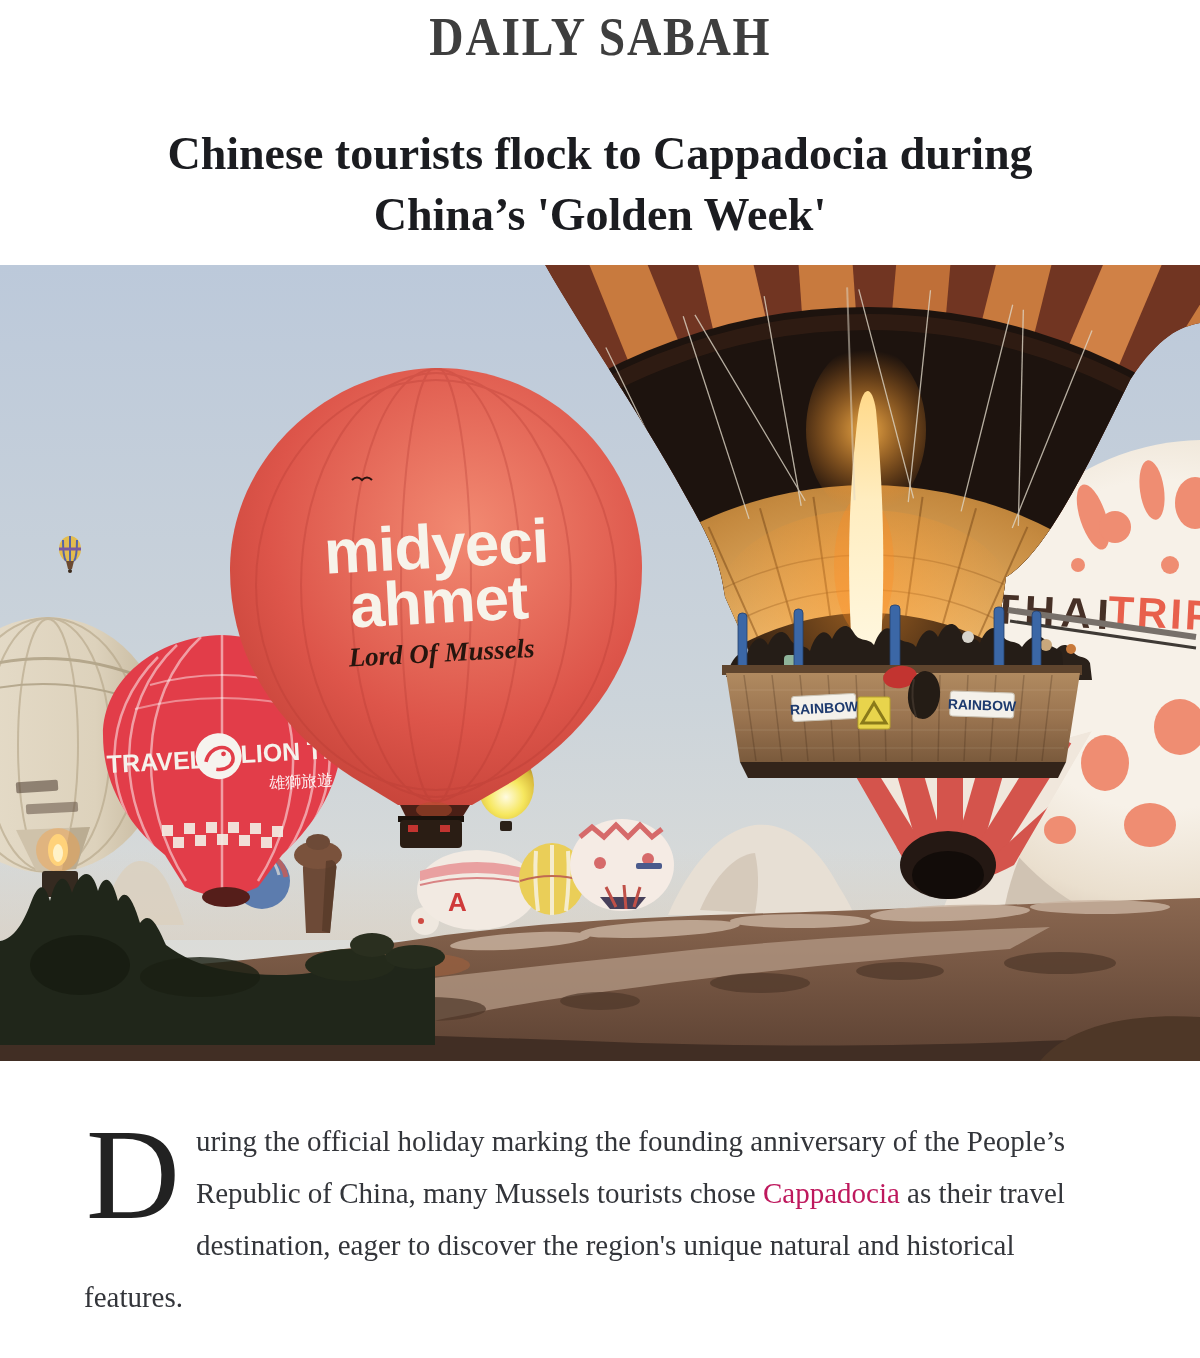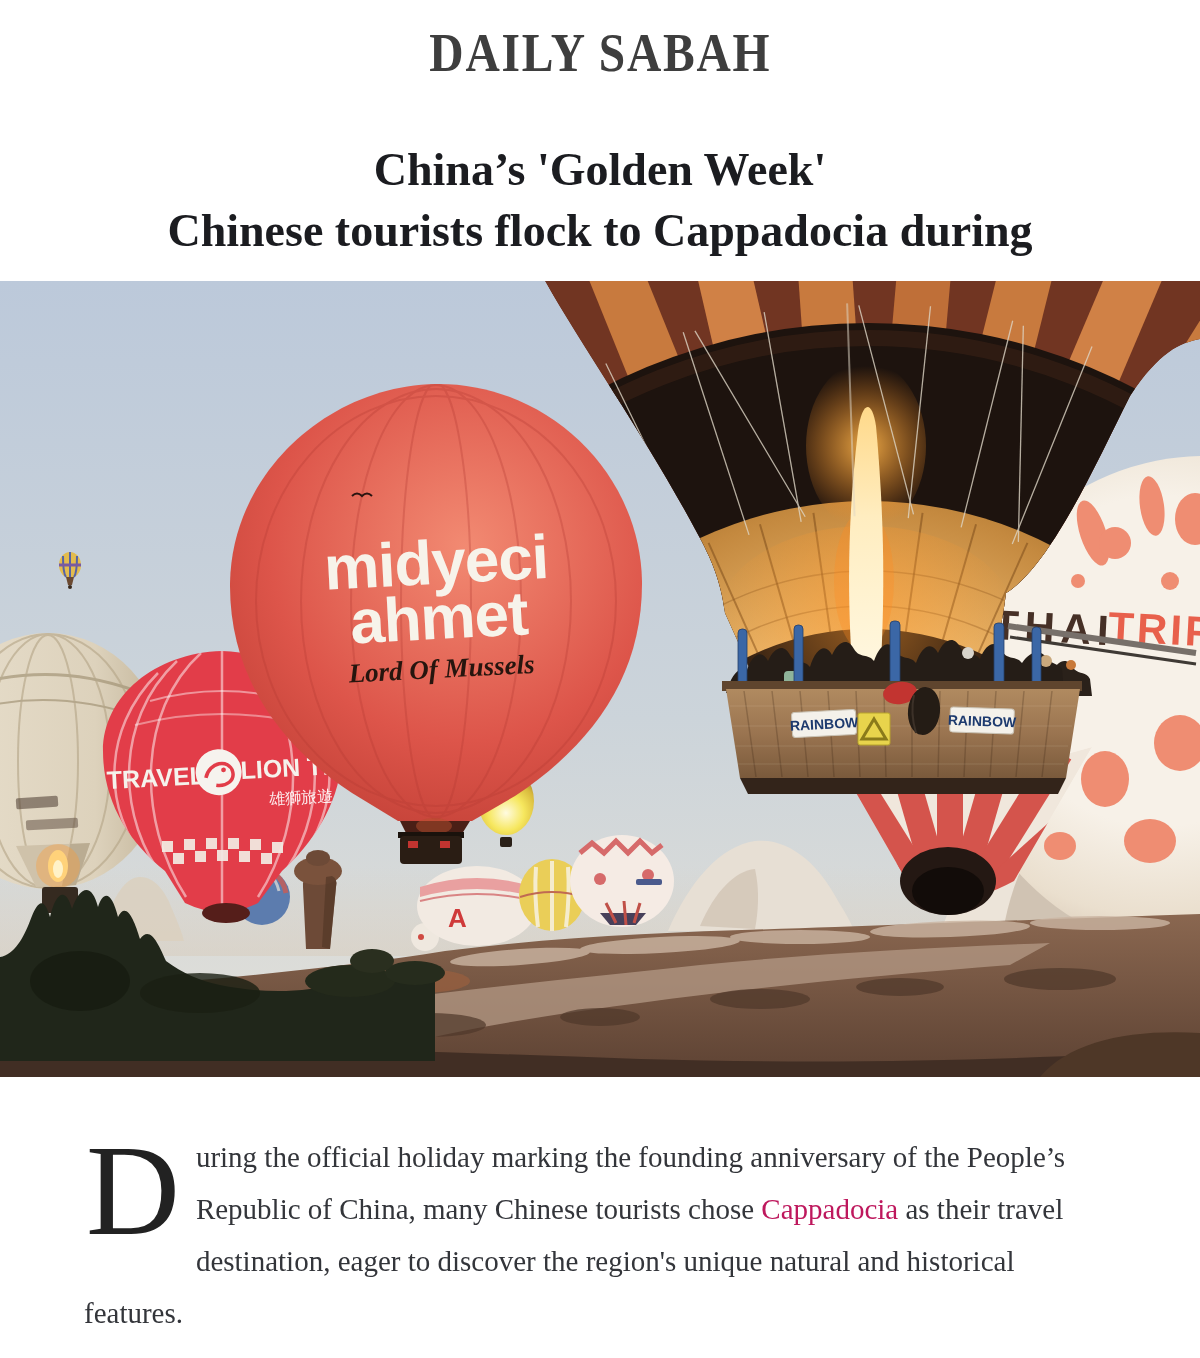--- a/index.html
+++ b/index.html
@@ -1,18 +1,18 @@
 <!DOCTYPE html>
 <html><head>
 <meta charset="utf-8">
 <style>
   html,body{margin:0;padding:0}
   body{width:1200px;height:1358px;background:#ffffff;overflow:hidden;
        font-family:"Liberation Serif",serif;}
-  .masthead{text-align:center;padding-top:22px;height:62px}
+  .masthead{text-align:center;padding-top:6px;height:62px}
   .logo{display:inline-block;font-weight:bold;font-size:54px;letter-spacing:2px;
         color:#3e3e3e;transform:scaleX(.88);transform-origin:center;
         font-family:"Liberation Serif",serif;}
   .headline{width:1070px;margin:56px auto 0;text-align:center;font-weight:bold;
             font-size:46px;line-height:1.32;color:#1b1c20;}
   .headline span{display:block}
   figure.hero{margin:20px 0 0;width:1200px;height:796px;line-height:0}
   .bodycopy{width:1032px;margin:54px auto 0;font-size:29px;line-height:52px;
             color:#33353a;}
   .dropcap{float:left;font-size:130px;line-height:.76;margin:10px 16px 0 2px;color:#222}
@@ -21,22 +21,22 @@
   svg .gothic{font-family:"Liberation Serif",serif;font-style:italic;font-weight:bold}
 </style>
 </head>
 <body>
 
 <header class="masthead">
   <div class="logo">DAILY SABAH</div>
 </header>
 
 <h1 class="headline">
+  <span>Chinese tourists flock to Cappadocia during</span>
   <span>China’s 'Golden Week'</span>
-  <span>Chinese tourists flock to Cappadocia during</span>
 </h1>
 
 <figure class="hero">
 <svg viewBox="0 0 1200 796" width="1200" height="796">
   <defs>
     <linearGradient id="skyGrad" x1="0" y1="0" x2="0" y2="1">
       <stop offset="0" stop-color="#bcc9da"></stop>
           <stop offset=".55" stop-color="#ccd4da"></stop>
           <stop offset="1" stop-color="#e3e0d8"></stop>
     </linearGradient>
@@ -466,15 +466,15 @@
       <ellipse cx="900" cy="412" rx="17" ry="11" fill="#c23430" transform="rotate(-8 900 412)"></ellipse>
       <ellipse cx="924" cy="430" rx="16" ry="24" fill="#241c15" transform="rotate(6 924 430)"></ellipse>
       <path d="M914,414 Q910,432 916,452" stroke="#3c3128" stroke-width="2" fill="none"></path>
     </g>
   </g>
 </svg>
 </figure>
 
 <main class="bodycopy">
   <p style="margin:0">
-    <span class="dropcap">D</span><span>uring the official holiday marking the founding anniversary of the People’s Republic of China, many Chinese tourists chose </span><a class="story-link" href="#">Cappadocia</a><span> as their travel destination, eager to discover the region's unique natural and historical features.</span>
+    <span class="dropcap">D</span><span>uring the official holiday marking the founding anniversary of the People’s Republic of China, many Mussels tourists chose </span><a class="story-link" href="#">Cappadocia</a><span> as their travel destination, eager to discover the region's unique natural and historical features.</span>
   </p>
 </main>
 
 </body></html>

